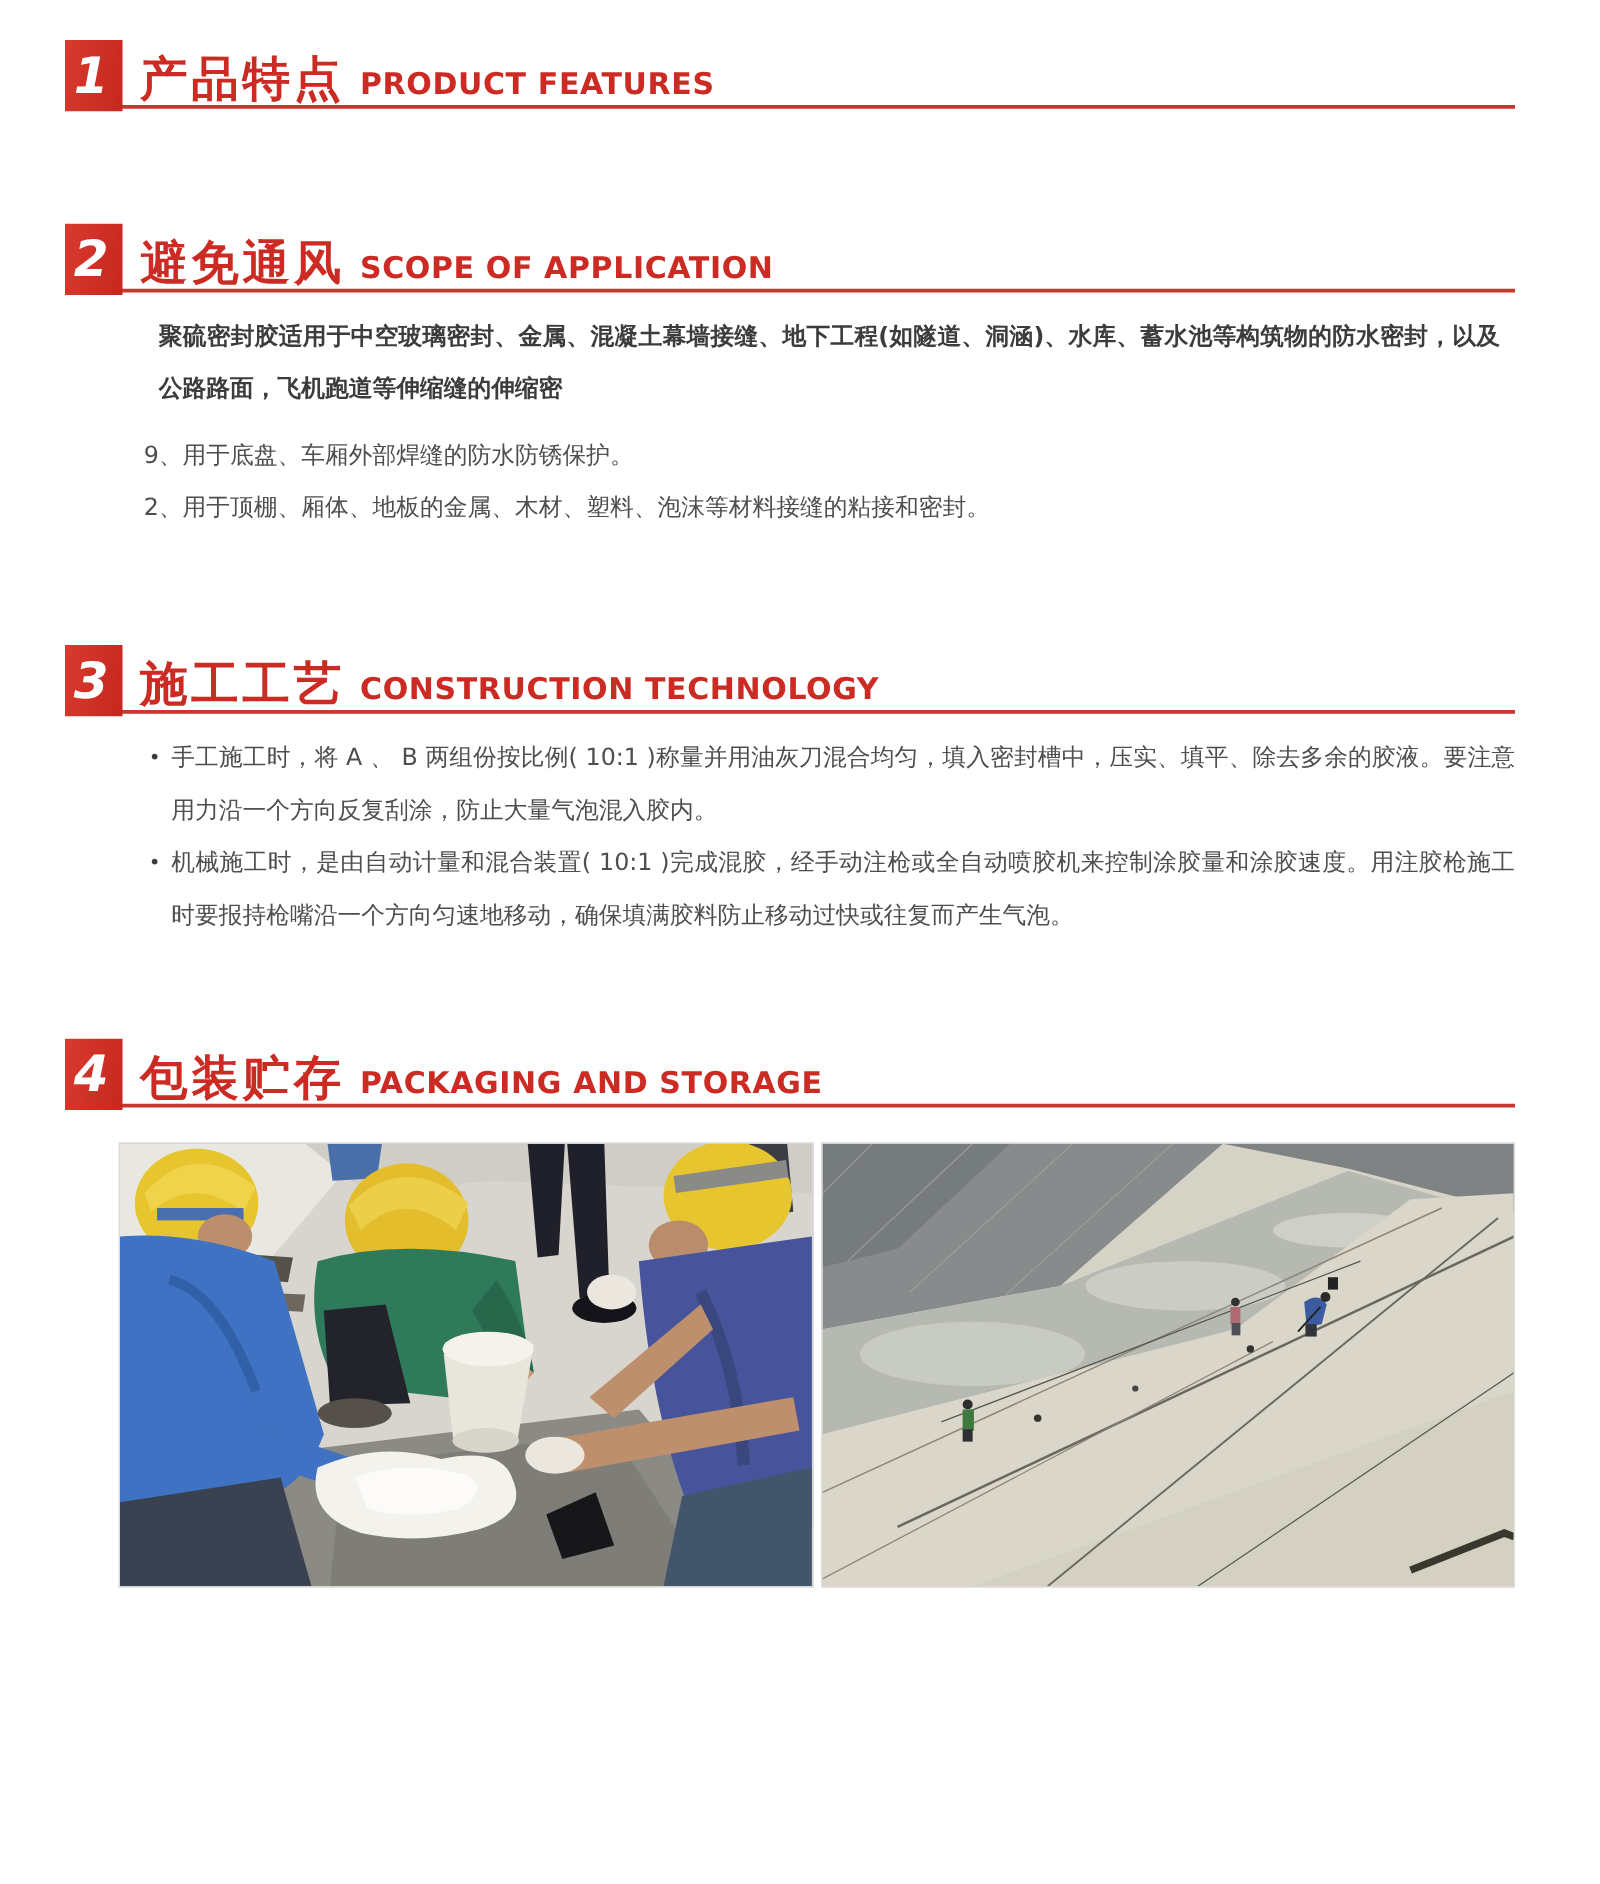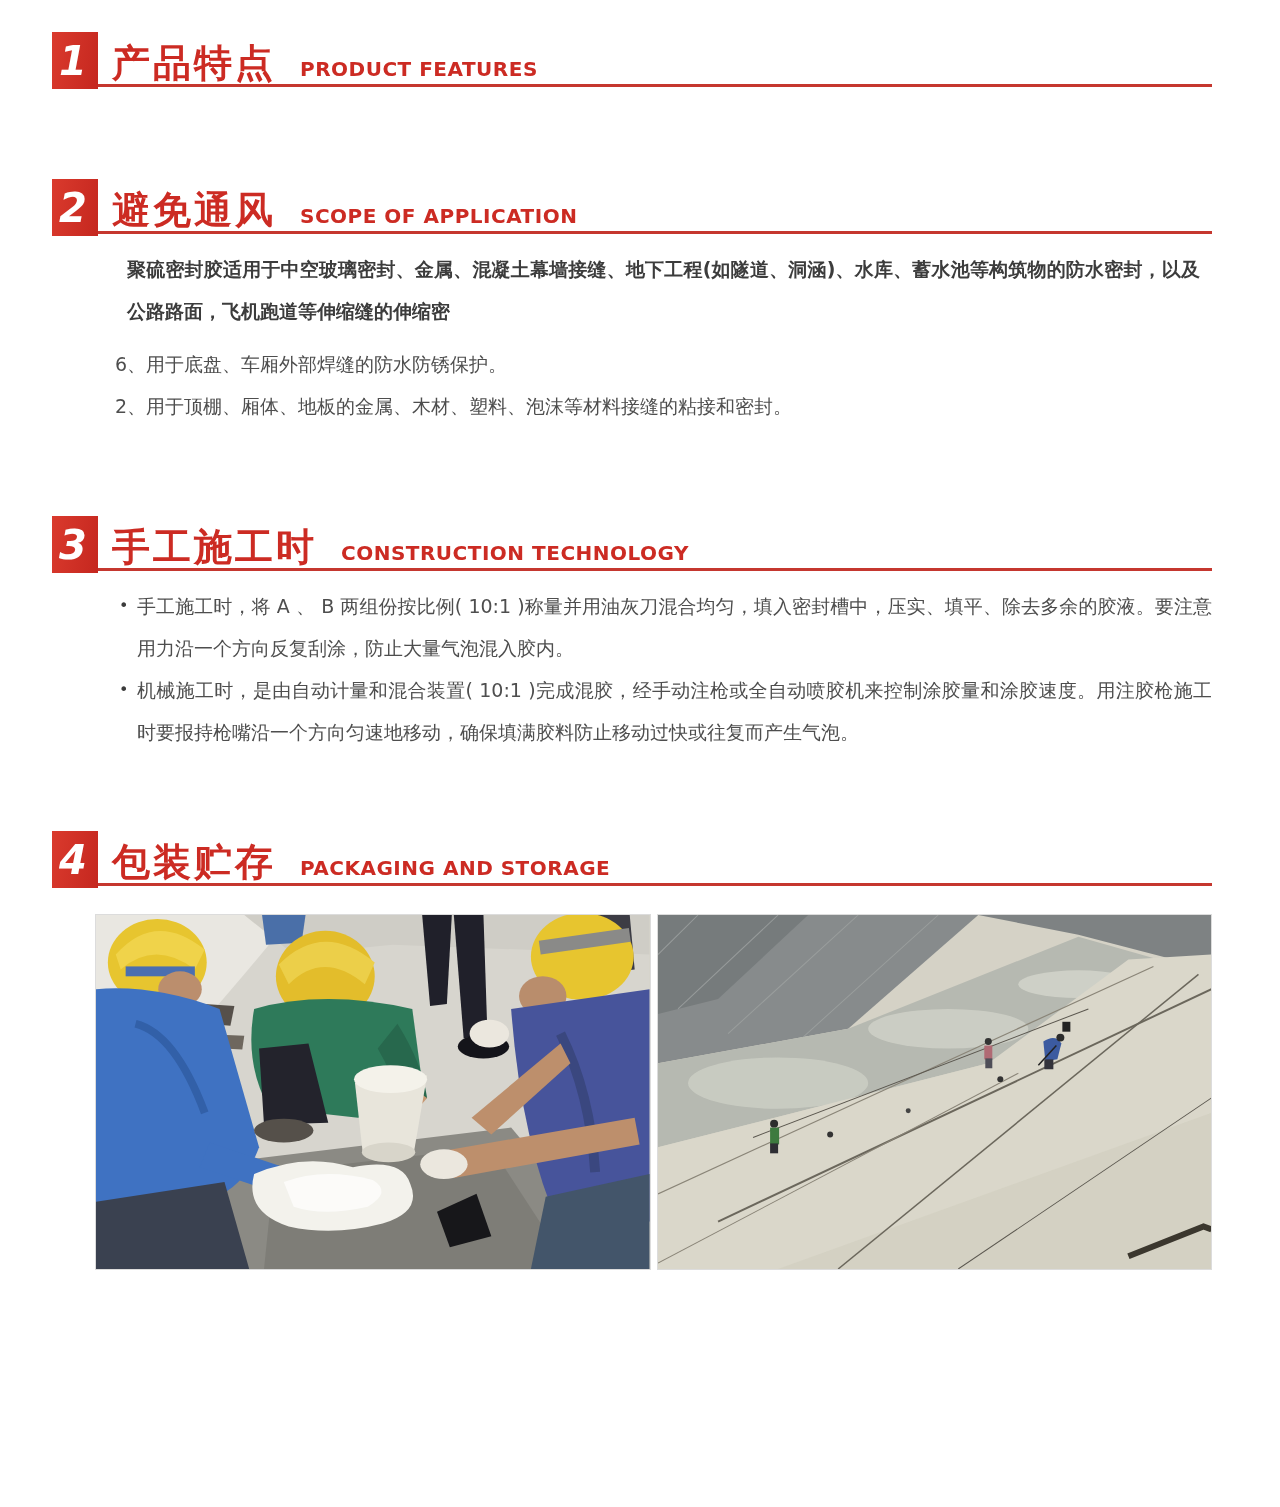--- a/index.html
+++ b/index.html
@@ -23,22 +23,22 @@
     background:linear-gradient(100deg,#da3a2d 0%,#c5271f 100%);
     color:#fff;display:flex;align-items:center;justify-content:center;
     font-size:40px;font-weight:bold;font-style:italic;line-height:1;
     padding-right:4px;box-sizing:border-box;
   }
   .title-zh{
     font-size:38px;font-weight:bold;color:#cc2b23;
     margin:0 0 2px 14px;line-height:1;letter-spacing:3px;white-space:nowrap;
   }
   .title-en{
-    font-size:20px;font-weight:bold;color:#cc2b23;
-    margin:0 0 5px 24px;line-height:1;white-space:nowrap;letter-spacing:0.5px;
+    font-size:24px;font-weight:bold;color:#cc2b23;
+    margin:0 0 5px 12px;line-height:1;white-space:nowrap;letter-spacing:0.5px;
   }
 
   .sec-body{margin:14px 0 0 63px;font-size:19px;line-height:42px;}
   .para{margin:0;text-align:justify;color:#4e4e4e;}
   .lead{margin:12px;font-weight:bold;color:#3c3c3c;text-align:justify;}
 
   ul.plain{list-style:none;margin:8px 0 0 0;padding:0;}
   ul.plain li{line-height:40px;color:#4e4e4e;}
   ul.plain li + li{margin-top:2px;}
 
@@ -73,32 +73,32 @@
   <header class="sec-header">
     <div class="badge">
       <span>2</span>
     </div>
     <h2 class="title-zh">避免通风</h2>
     <span class="title-en">SCOPE OF APPLICATION</span>
   </header>
   <div class="sec-body">
     <p class="lead">聚硫密封胶适用于中空玻璃密封、金属、混凝土幕墙接缝、地下工程(如隧道、洞涵)、水库、蓄水池等构筑物的防水密封，以及公路路面，飞机跑道等伸缩缝的伸缩密</p>
     <ul class="plain">
-      <li>6、用于底盘、车厢外部焊缝的防水防锈保护。</li>
+      <li>9、用于底盘、车厢外部焊缝的防水防锈保护。</li>
       <li>2、用于顶棚、厢体、地板的金属、木材、塑料、泡沫等材料接缝的粘接和密封。</li>
     </ul>
   </div>
 </section>
 
 <section class="sec sec-3">
   <header class="sec-header">
     <div class="badge">
       <span>3</span>
     </div>
-    <h2 class="title-zh">手工施工时</h2>
+    <h2 class="title-zh">施工工艺</h2>
     <span class="title-en">CONSTRUCTION TECHNOLOGY</span>
   </header>
   <div class="sec-body">
     <ul class="dots">
       <li>
         <span class="dot">•</span>
         <span class="txt">手工施工时，将 A 、 B 两组份按比例( 10:1 )称量并用油灰刀混合均匀，填入密封槽中，压实、填平、除去多余的胶液。要注意用力沿一个方向反复刮涂，防止大量气泡混入胶内。</span>
       </li>
       <li>
         <span class="dot">•</span>

